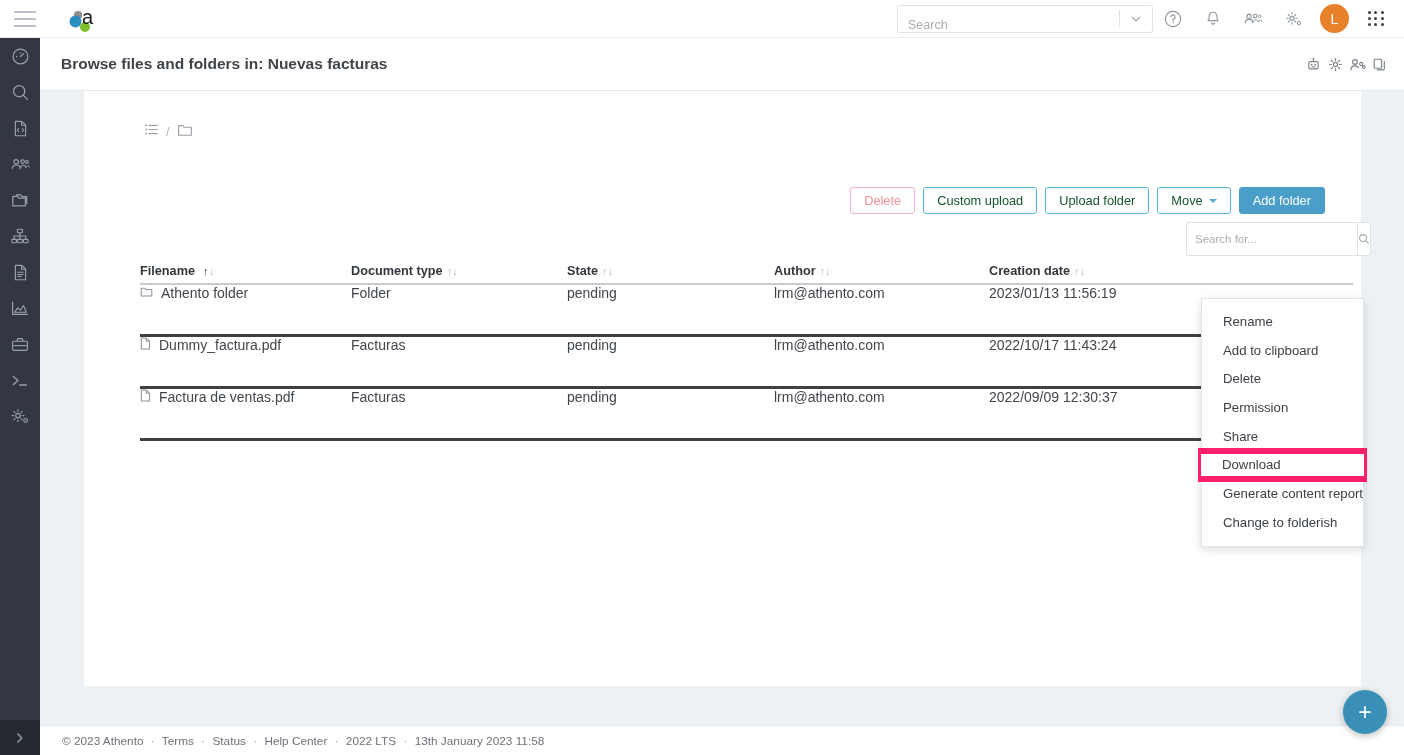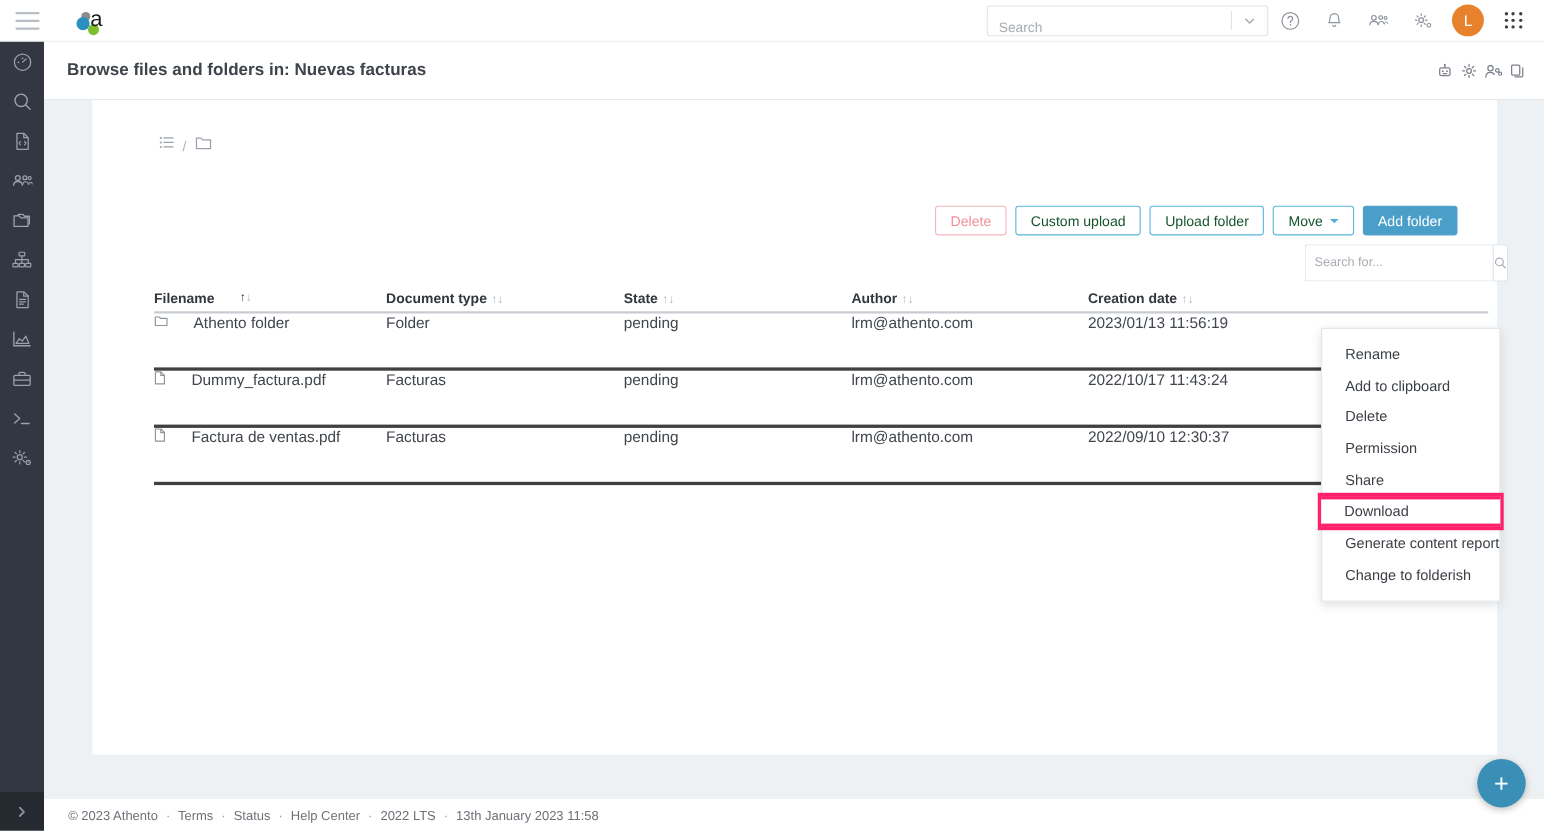--- a/index.html
+++ b/index.html
@@ -171,21 +171,21 @@
     display: flex; align-items: baseline; gap: 4px;
   }
   .sort-arrows { font-size: 11px; letter-spacing: 0px; }
   .sort-up-active { color: #32373d; }
   .sort-dim { color: #b6bcc2; }
   .trow {
     display: flex; align-items: flex-start;
     height: 52px; border-bottom: 3px solid #404040;
     font-size: 14px; color: #41464c;
   }
-  .c1 { width: 211px; display: flex; align-items: center; gap: 23px; }
+  .c1 { width: 211px; display: flex; align-items: center; gap: 8px; }
   .c2 { width: 216px; }
   .c3 { width: 207px; }
   .c4 { width: 215px; }
   .c5 { width: 250px; }
 
   
   #ctxmenu {
     position: absolute; top: 207px; left: 1117px;
     width: 163px;
     background: #fff;
@@ -537,21 +537,21 @@
             <svg width="11" height="13" viewBox="0 0 11 13">
                 <path d="M1.3 1h5l3.2 3.2v7.8h-8.2z" fill="none" stroke="#8d939a" stroke-width="1.05" stroke-linejoin="round"></path>
                 <path d="M6.2 1.1v3.2h3.2" fill="none" stroke="#8d939a" stroke-width="1.05"></path>
               </svg>
           </span>
           <span>Factura de ventas.pdf</span>
         </div>
         <div class="c2">Facturas</div>
         <div class="c3">pending</div>
         <div class="c4">lrm@athento.com</div>
-        <div class="c5">2022/09/10 12:30:37</div>
+        <div class="c5">2022/09/09 12:30:37</div>
       </div>
     </div>
 
     <div id="ctxmenu">
       <div class="ctx-item">Rename</div>
       <div class="ctx-item">Add to clipboard</div>
       <div class="ctx-item">Delete</div>
       <div class="ctx-item">Permission</div>
       <div class="ctx-item">Share</div>
       <div class="ctx-item highlight">Download</div>

